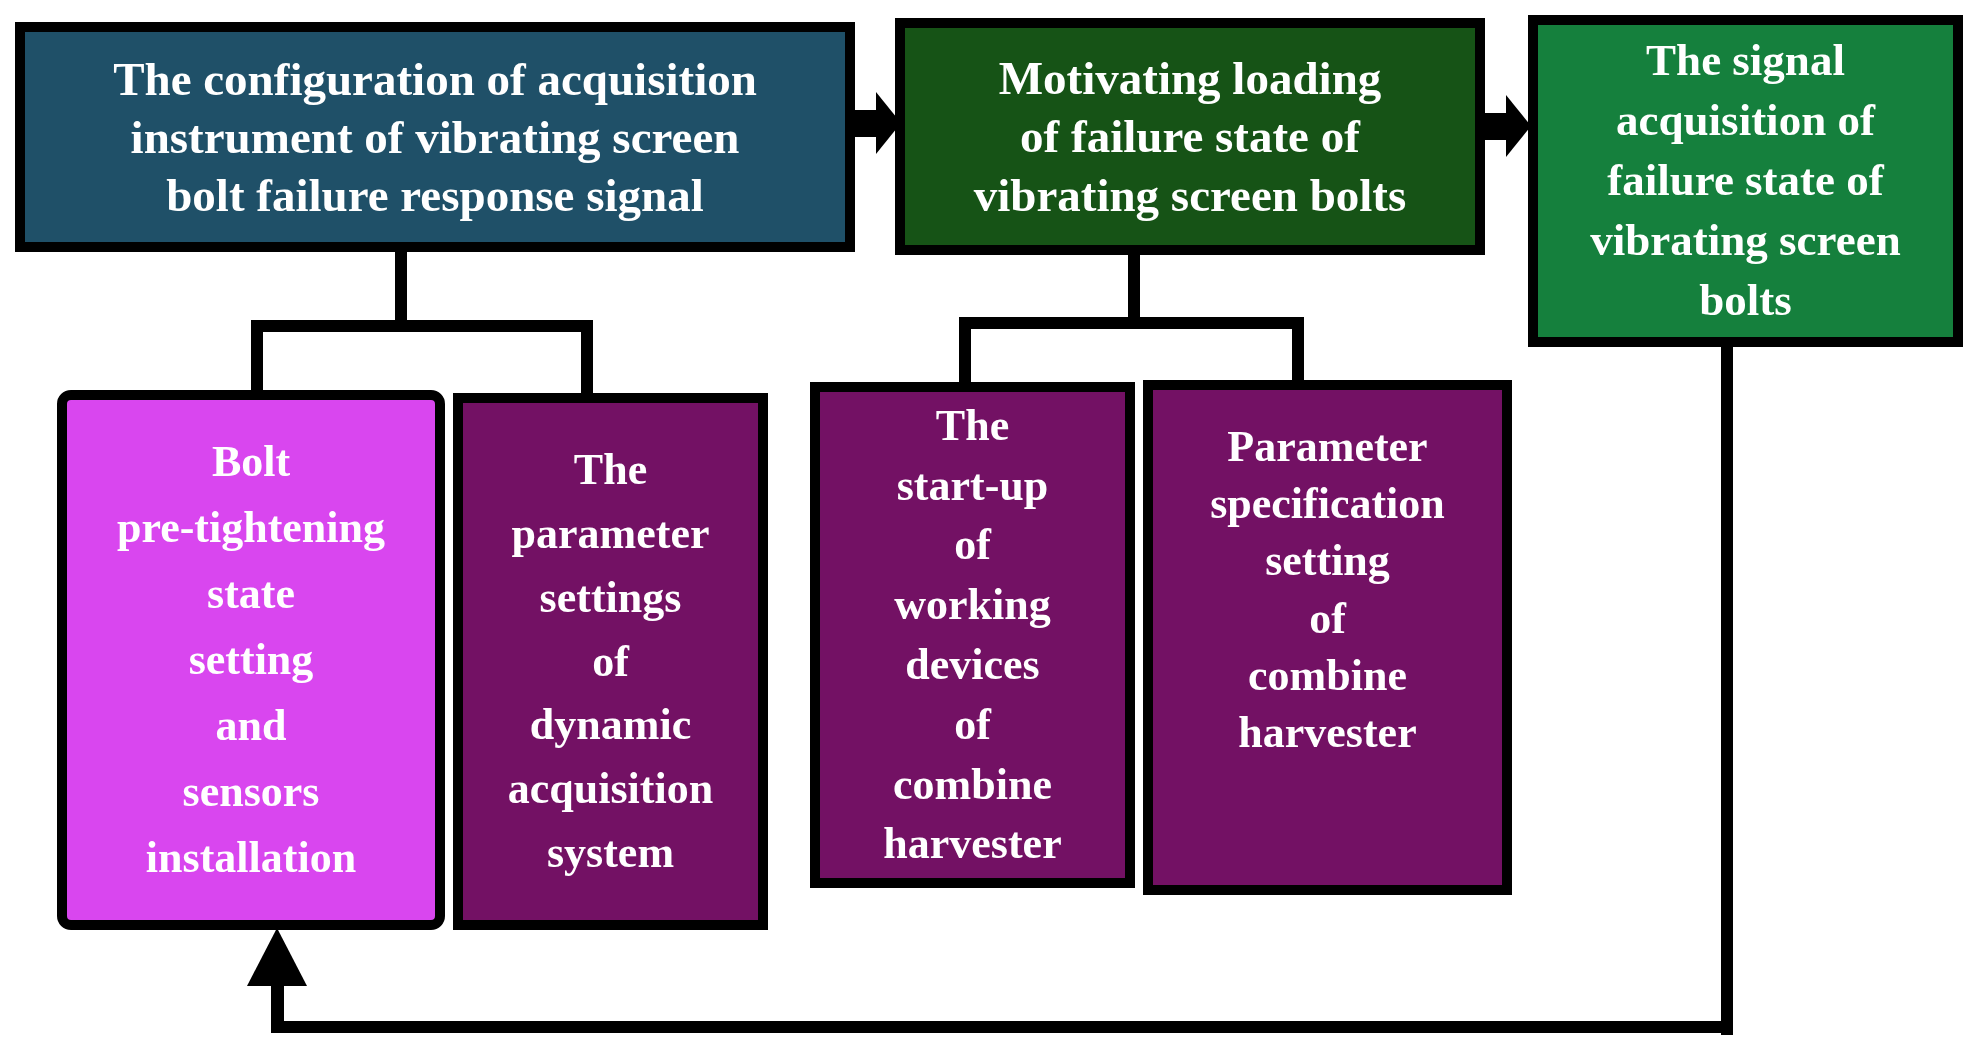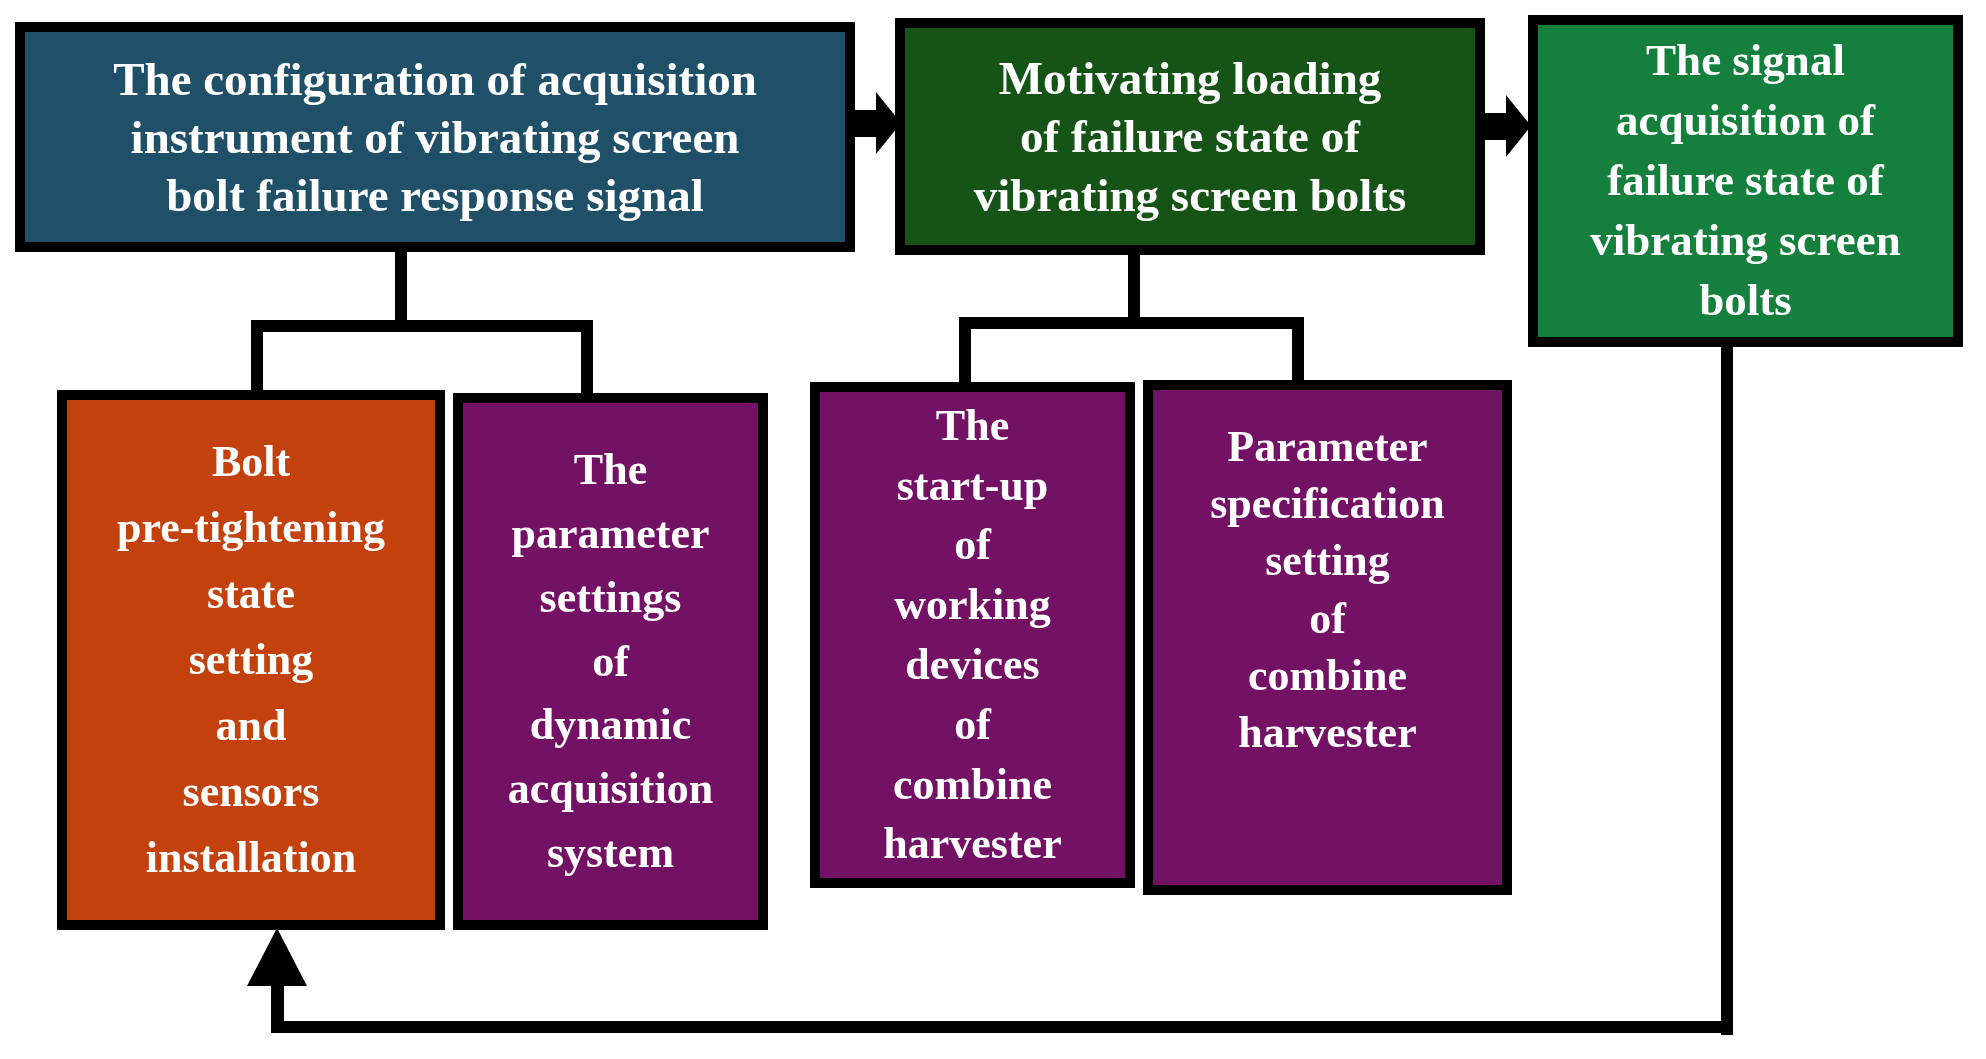--- a/index.html
+++ b/index.html
@@ -102,21 +102,21 @@
 vibrating screen
 bolts</span>
   </div>
 
   <div class="line a1s"></div>
   <div class="arrowhead-right a1h"></div>
 
   <div class="line a2s"></div>
   <div class="arrowhead-right a2h"></div>
 
-  <div class="box box-pret" style="background-color: #c2410c;">
+  <div class="box box-pret" style="background-color: #d946ef; border-radius: 14px;">
     <span class="box-label">Bolt
 pre-tightening
 state
 setting
 and
 sensors
 installation</span>
   </div>
 
   <div class="box box-pset" style="background-color: rgb(115, 17, 100);">

